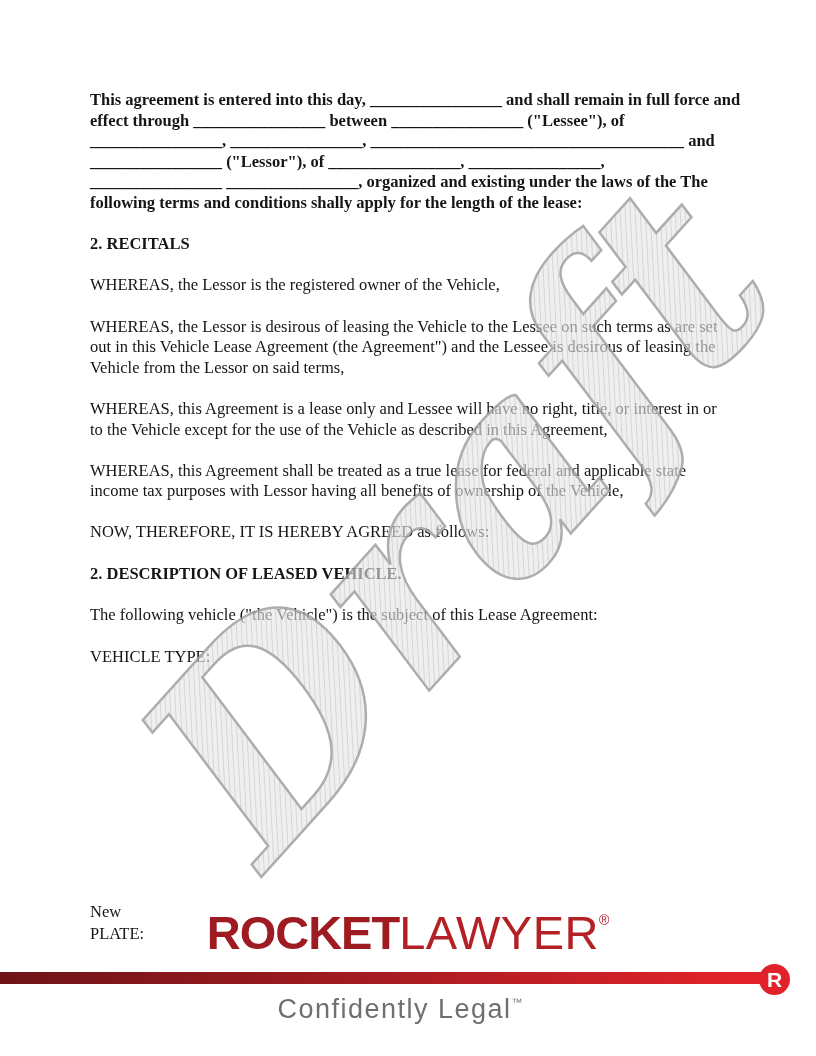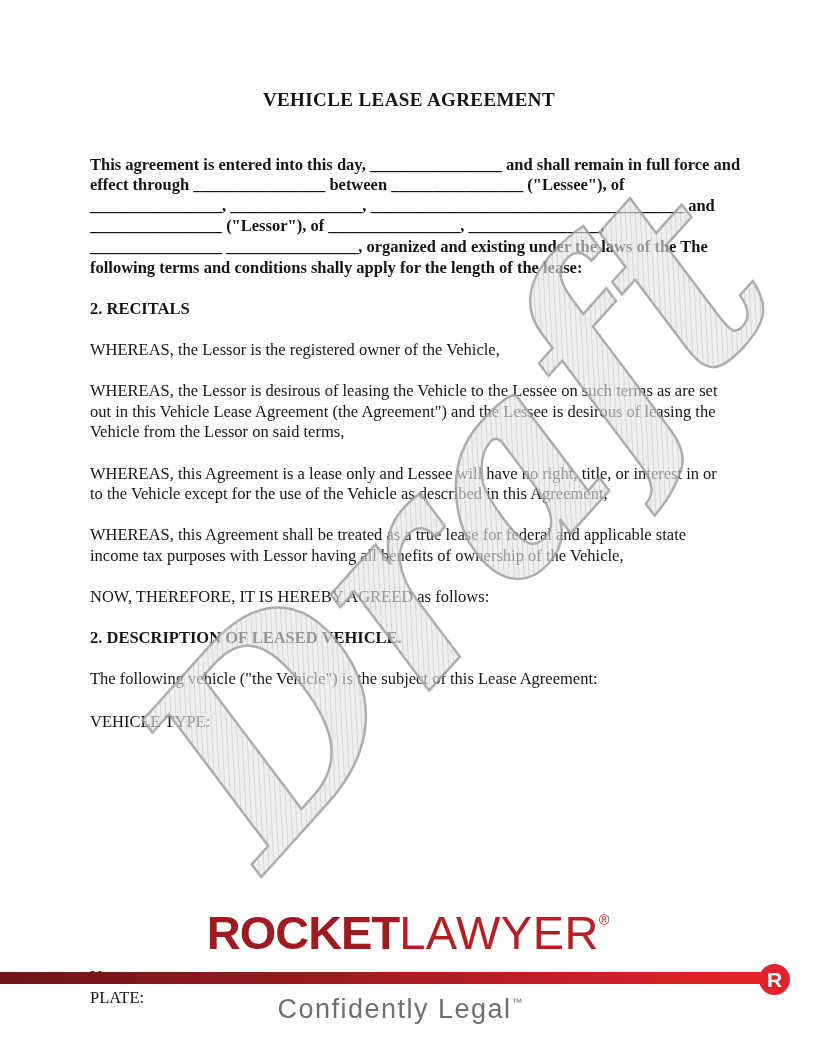--- a/index.html
+++ b/index.html
@@ -79,21 +79,20 @@
   }
   .tagline-tm{font-size:11px;vertical-align:12px;letter-spacing:0;}
 </style>
 </head>
 <body>
 
 <div class="page">
 
   <div class="content">
 
-    <h1 class="doc-title">VEHICLE LEASE AGREEMENT</h1>
 
     <div class="para">
       <div class="line">This agreement is entered into this day, ________________ and shall remain in full force and</div>
       <div class="line">effect through ________________ between ________________ ("Lessee"), of</div>
       <div class="line">________________, ________________, ______________________________________ and</div>
       <div class="line">________________ ("Lessor"), of ________________, ________________,</div>
       <div class="line">________________ ________________, organized and existing under the laws of the The</div>
       <div class="line">following terms and conditions shally apply for the length of the lease:</div>
     </div>
 

